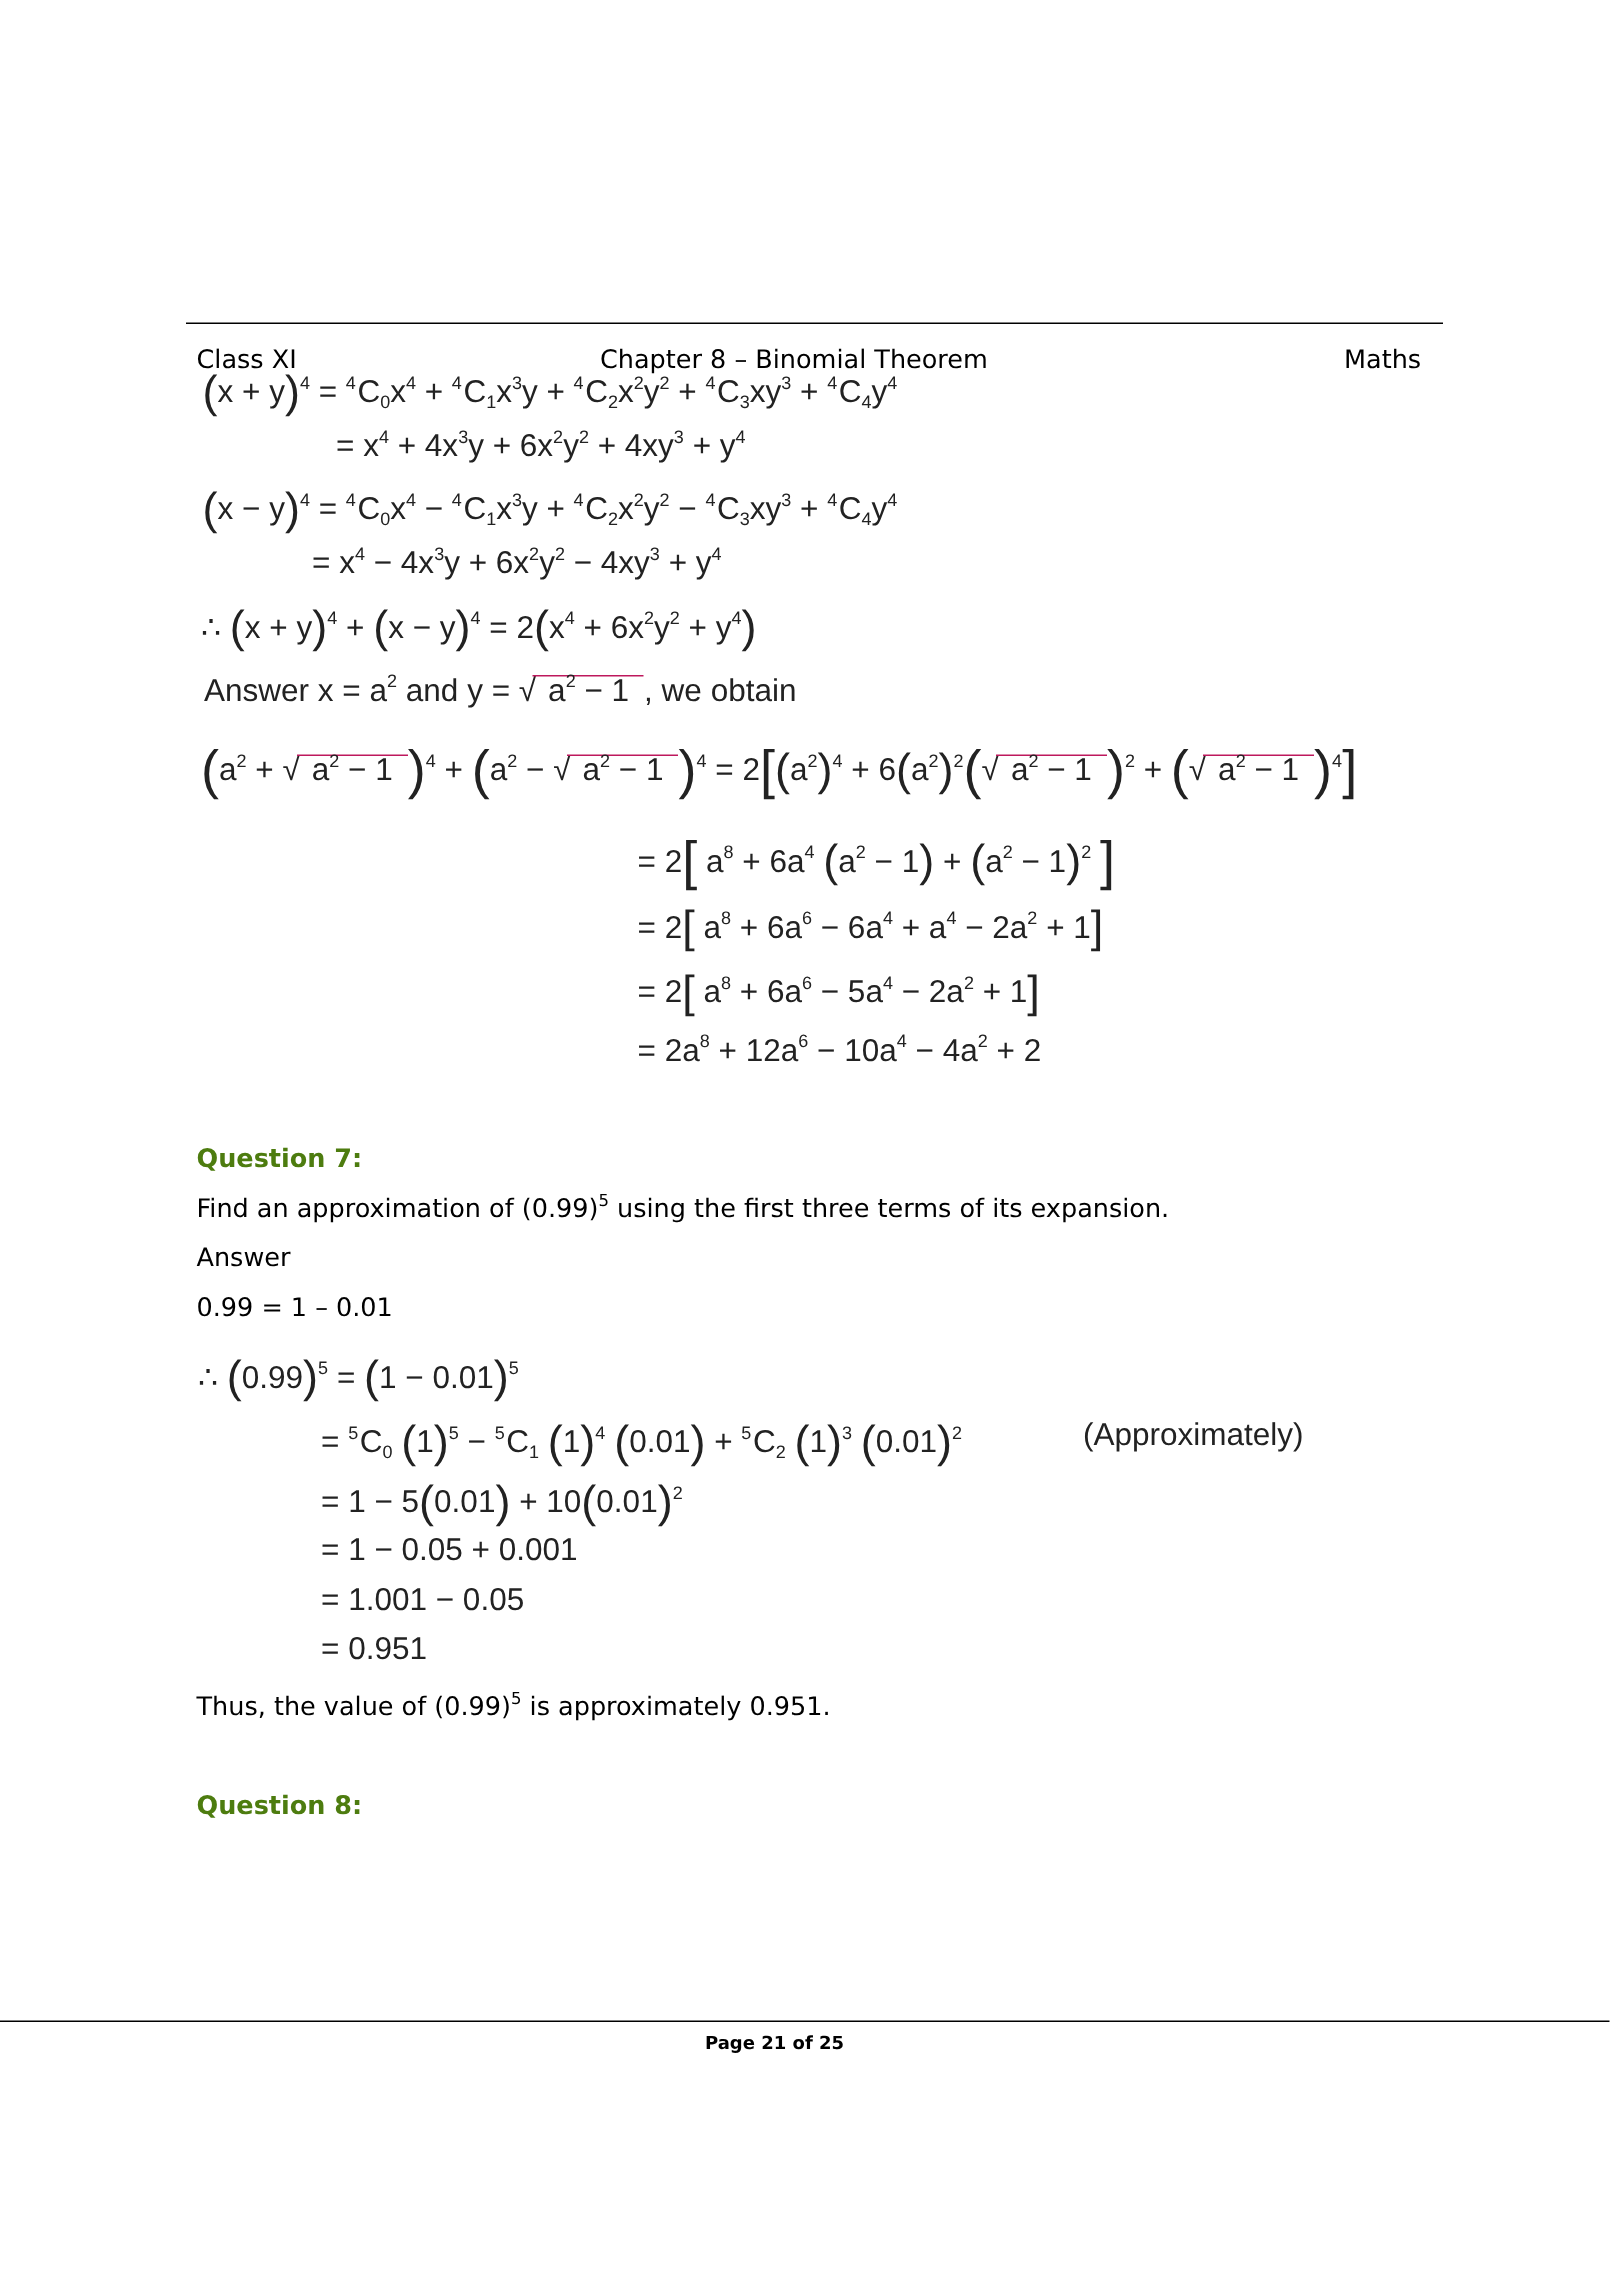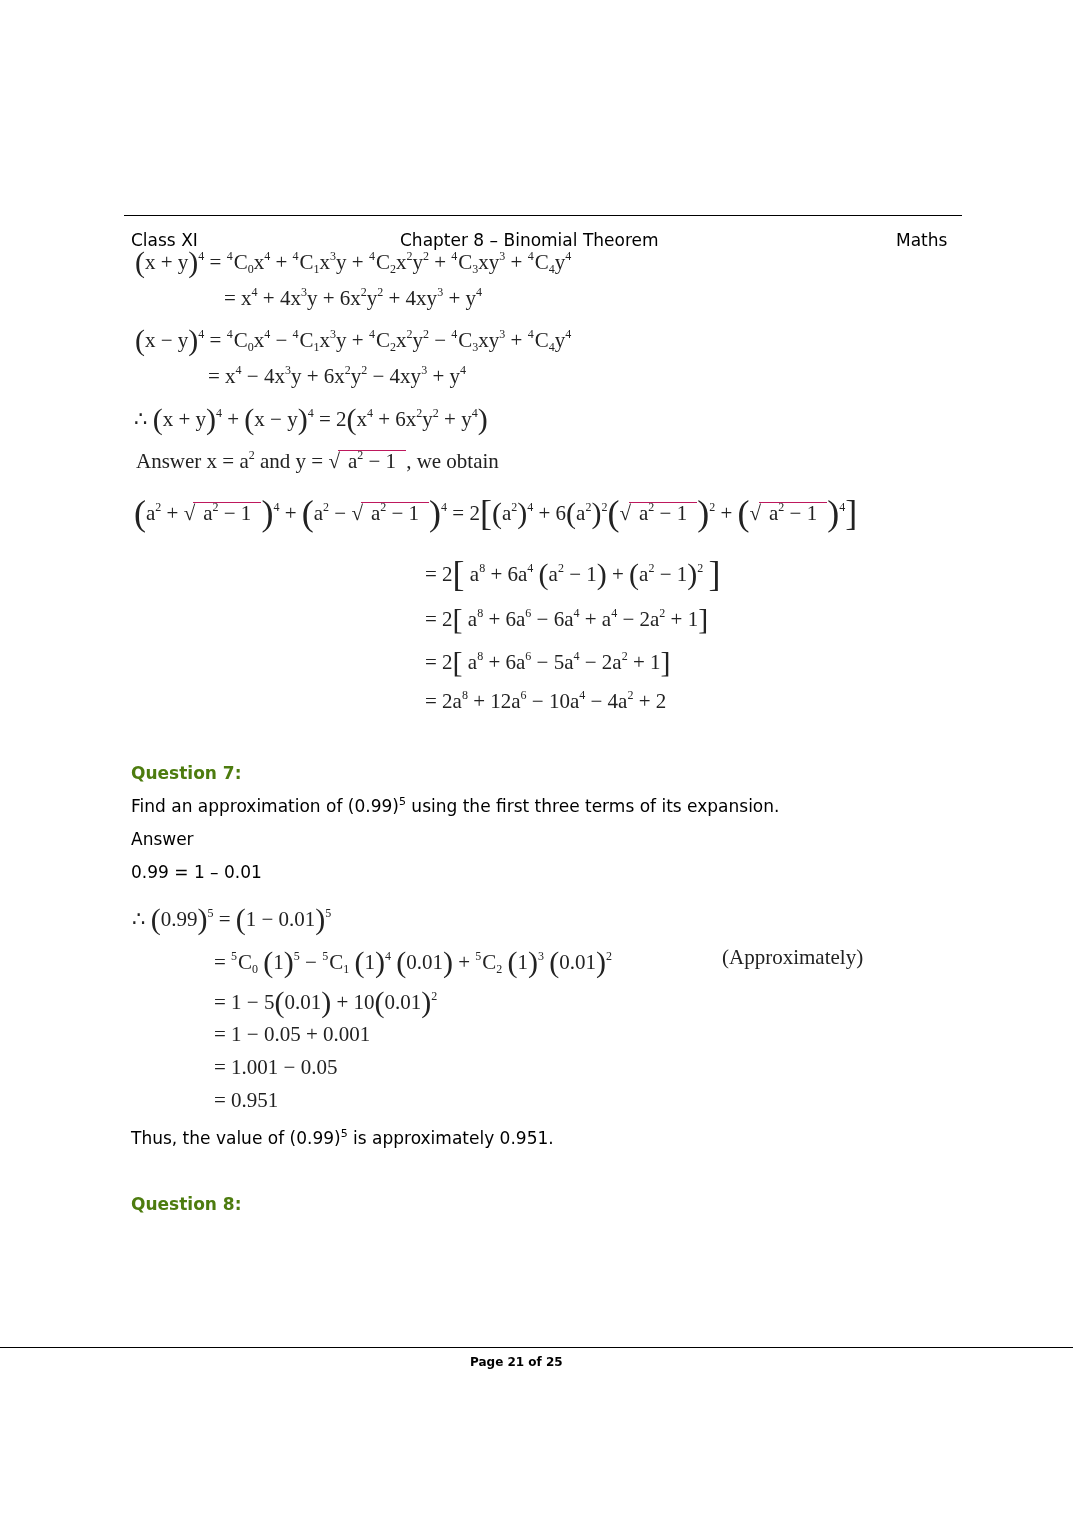--- a/index.html
+++ b/index.html
@@ -1,19 +1,19 @@
 <!DOCTYPE html>
 <html><head>
 <meta charset="utf-8">
 <style>
   html, body { margin: 0; padding: 0; background: #ffffff; }
   body { width: 1079px; height: 1519px; position: relative; overflow: hidden; color: #000; }
   .abs { position: absolute; white-space: nowrap; }
   .sans { font-family: "DejaVu Sans", sans-serif; }
-  .serif { font-family: Liberation Serif, serif; }
+  .serif { font-family: Liberation Sans, sans-serif; }
   .hdr { font-size: 17px; top: 194px; margin-top: 36px; }
   .hdr-rule { position: absolute; left: 124px; top: 215px; width: 838px; height: 0; border-top: 1.5px solid #000; }
   .foot-rule { position: absolute; left: 0; top: 1347px; width: 1073px; height: 0; border-top: 1.5px solid #000; }
   .math { font-size: 21px; color: #222; }
   .math sup { font-size: 12px; vertical-align: 9px; line-height: 0; }
   .math sub { font-size: 12px; vertical-align: -4px; line-height: 0; }
   .math .pre { font-size: 12px; vertical-align: 9px; line-height: 0; margin-right: 1px; }
   .big { font-size: 30px; vertical-align: -3px; font-weight: 300; }
   .bigger { font-size: 36px; vertical-align: -5px; font-weight: 300; }
   .rad { display: inline-block; border-top: 1px solid #be185d; padding: 0 10px; line-height: 20px; }

